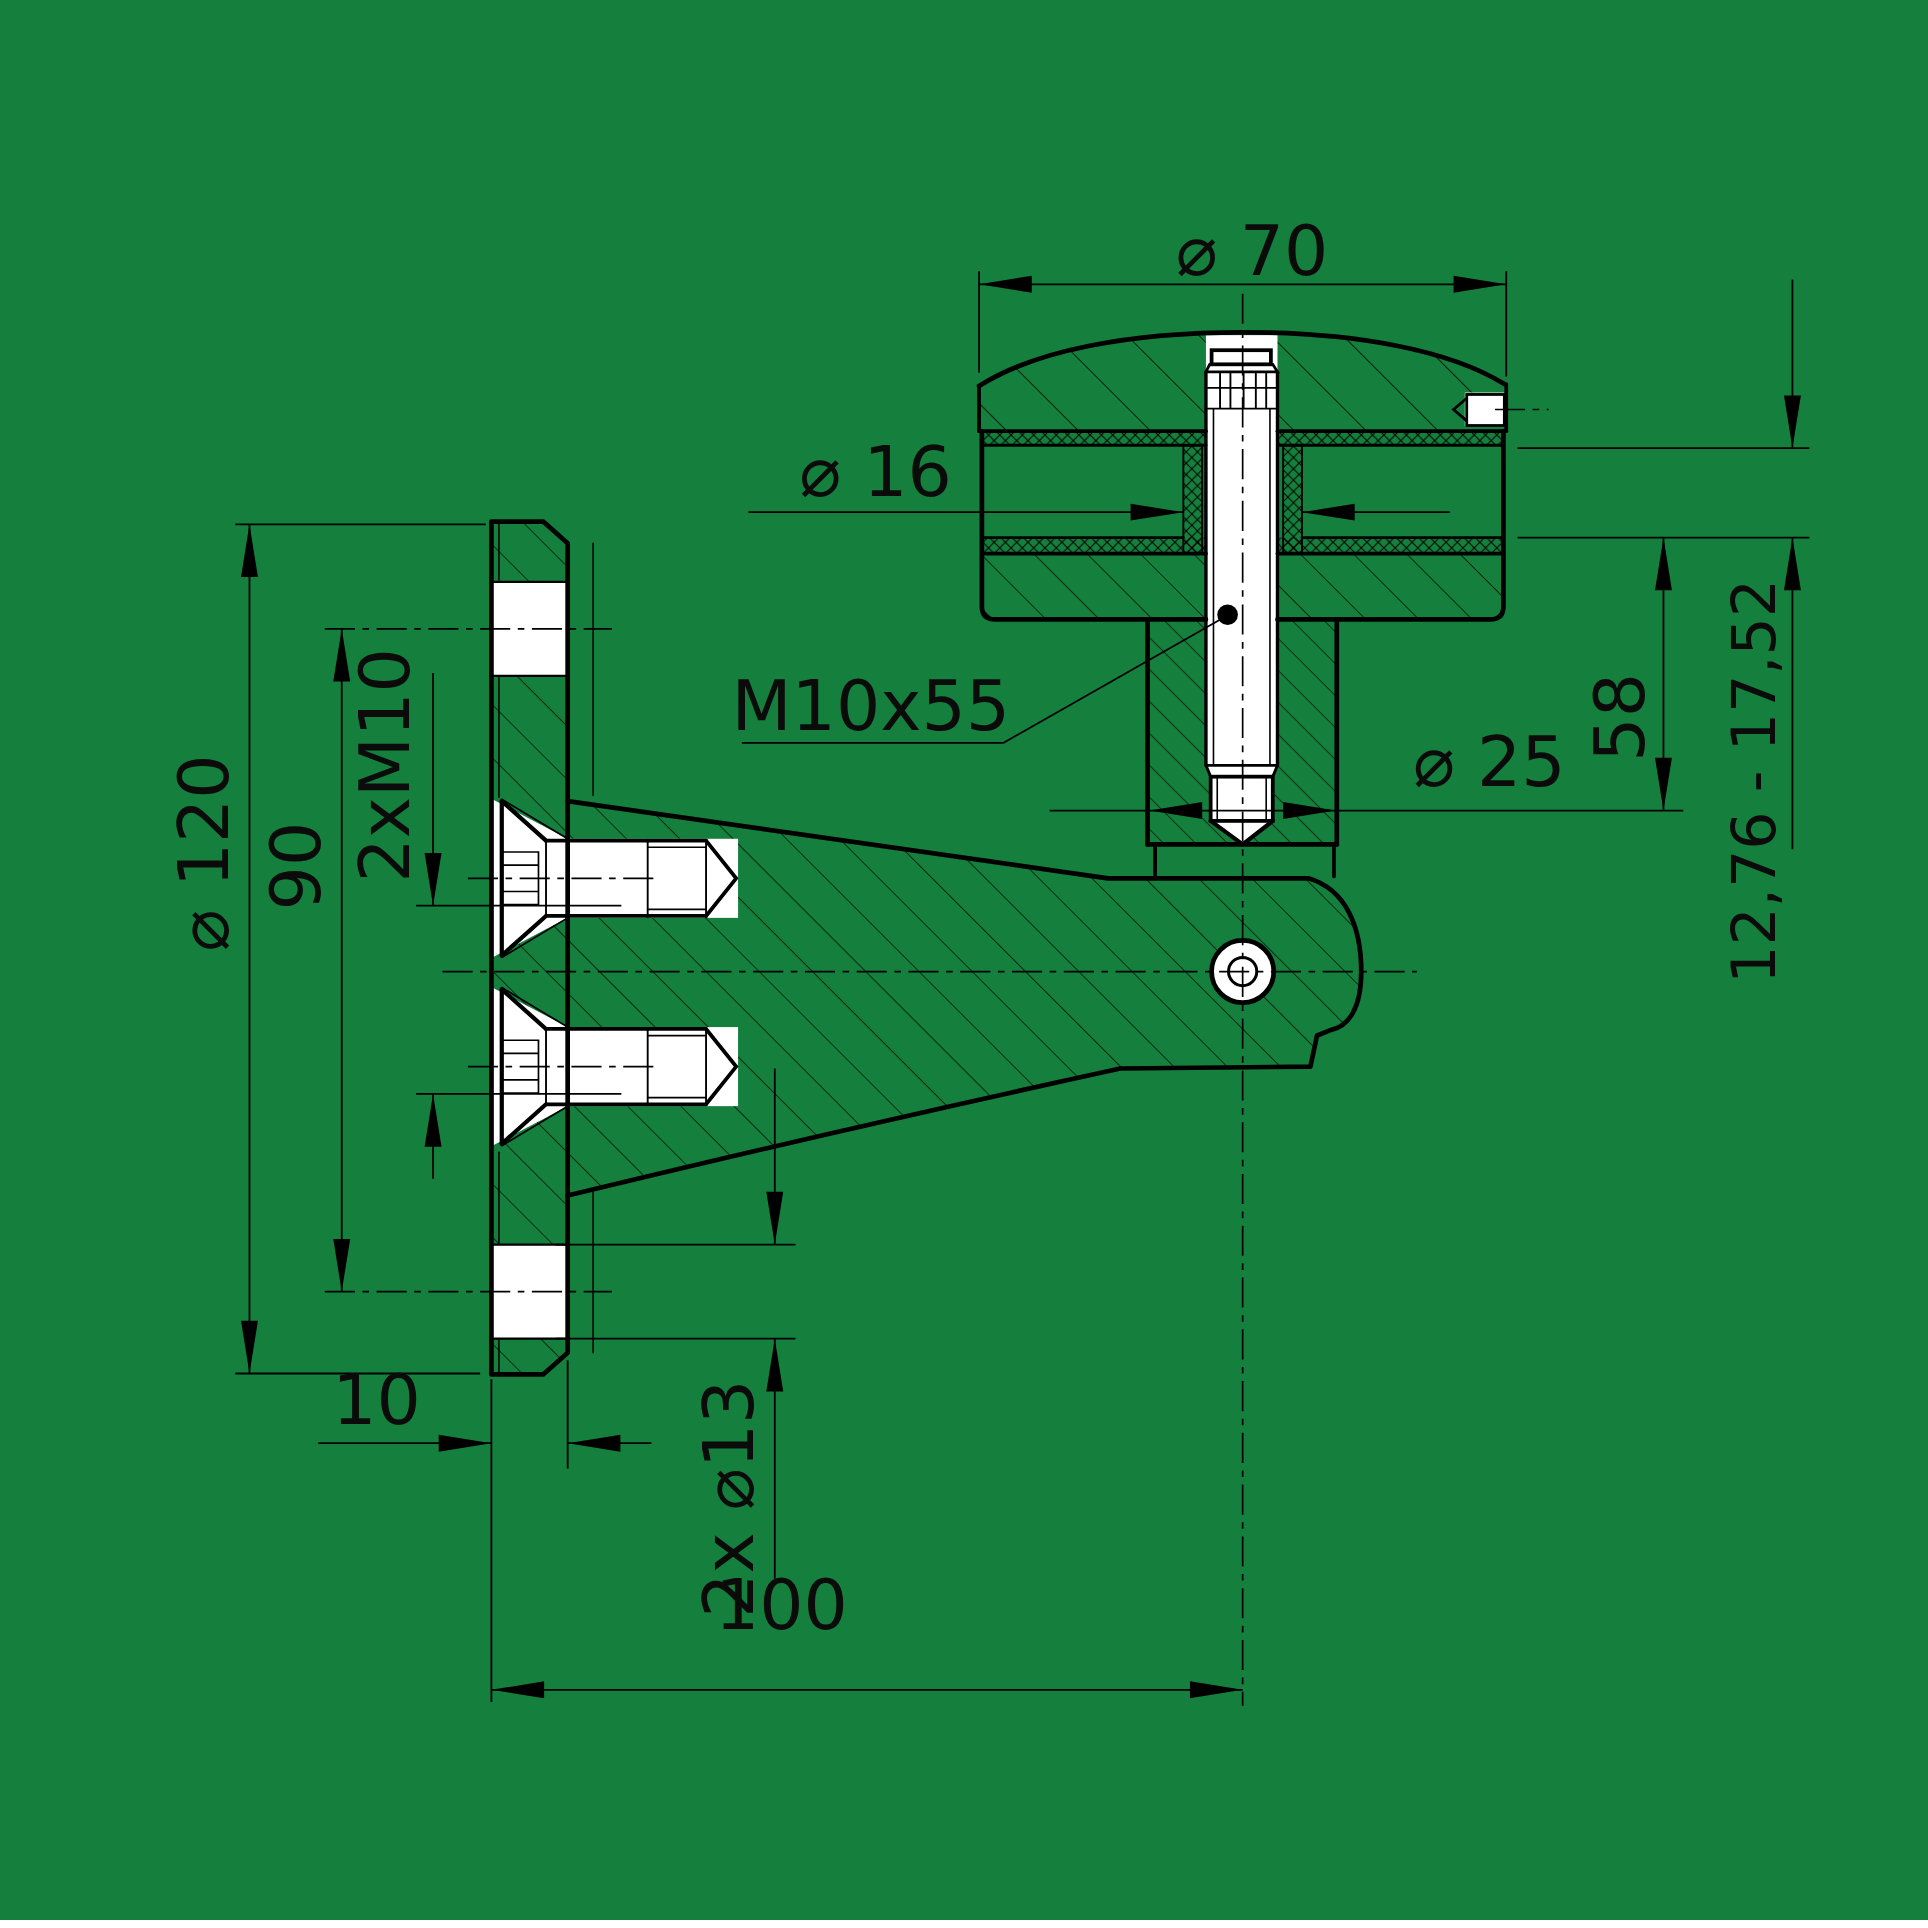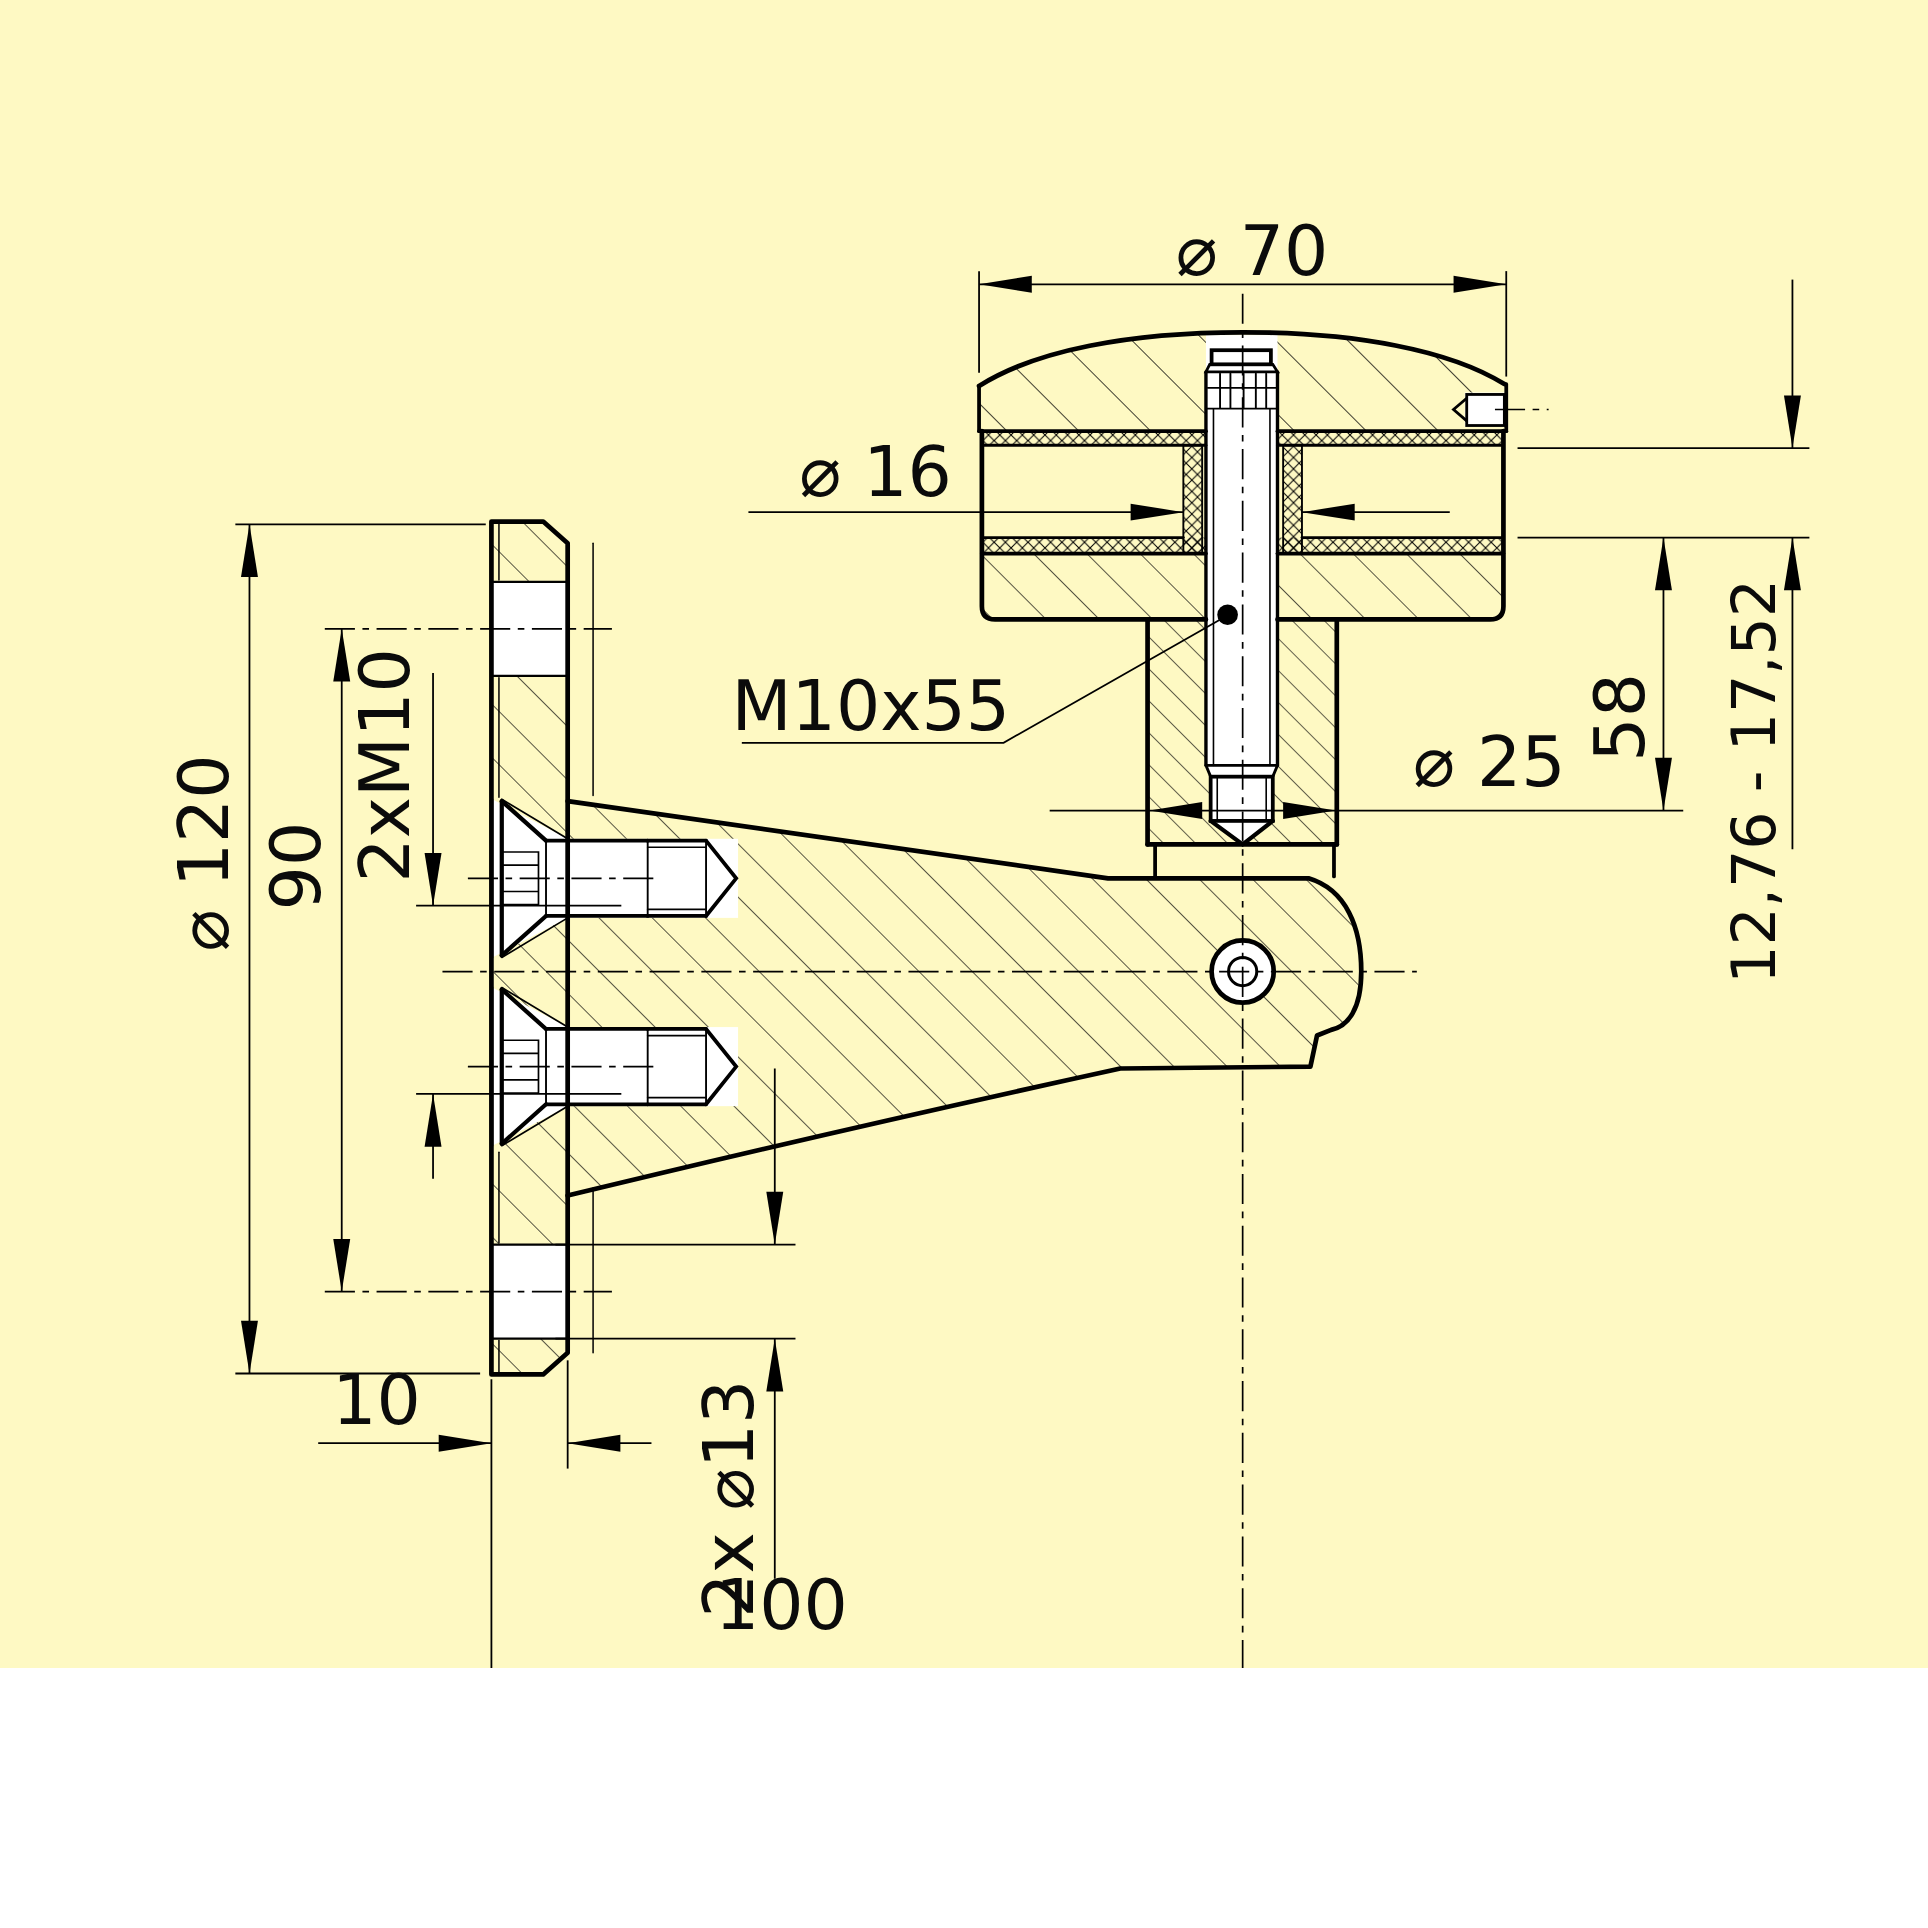--- a/index.html
+++ b/index.html
@@ -1,16 +1,16 @@
 <!DOCTYPE html>
 <html style="font-size:15px"><head>
 <meta charset="utf-8">
 <style>
   html,body{margin:0;padding:0;background:#ffffff;}
-  .page{width:1928px;height:1668px;position:relative;background:#fef9c3;overflow:hidden;}
+  .page{width:1928px;height:1920px;position:relative;background:#15803d;overflow:hidden;}
   svg{display:block;}
   text{font-family:"DejaVu Sans","Liberation Sans",sans-serif;fill:#0b0b0b;}
   .dimtxt{font-size:74px;}
   .dimtxt-sm{font-size:64px;}
 </style>
 </head>
 <body>
 
 <div class="page">
 <svg width="1928" height="1928" viewBox="0 0 2048 2048">

